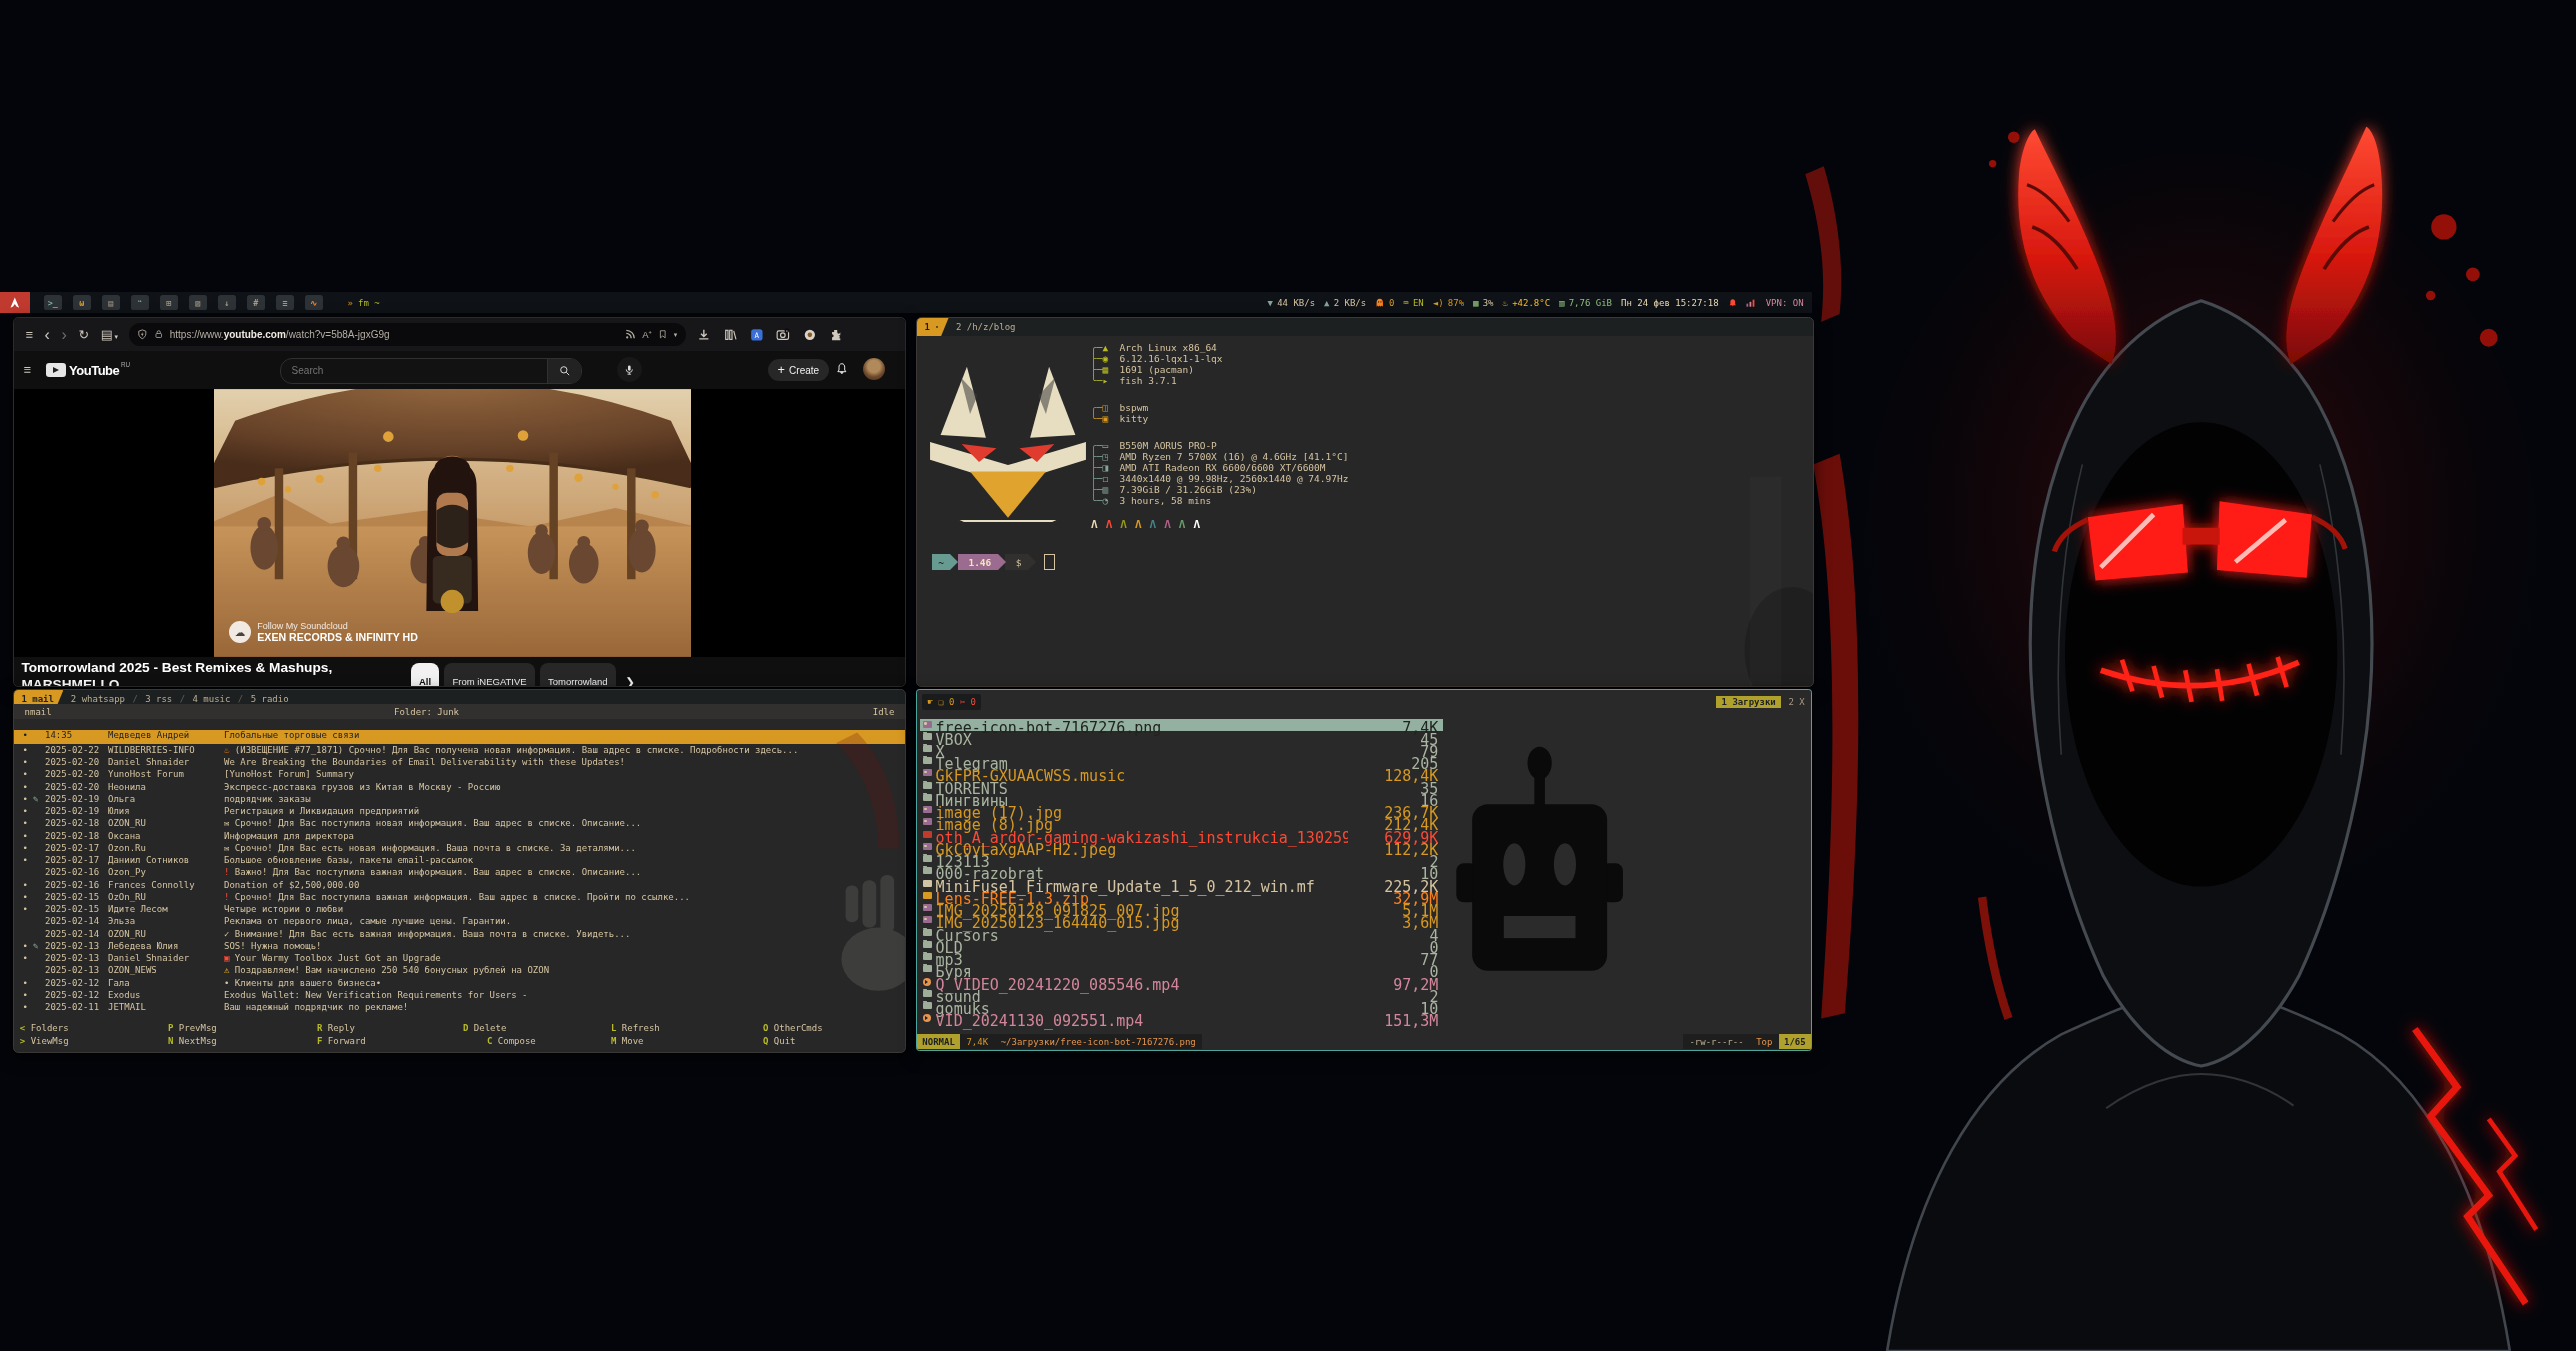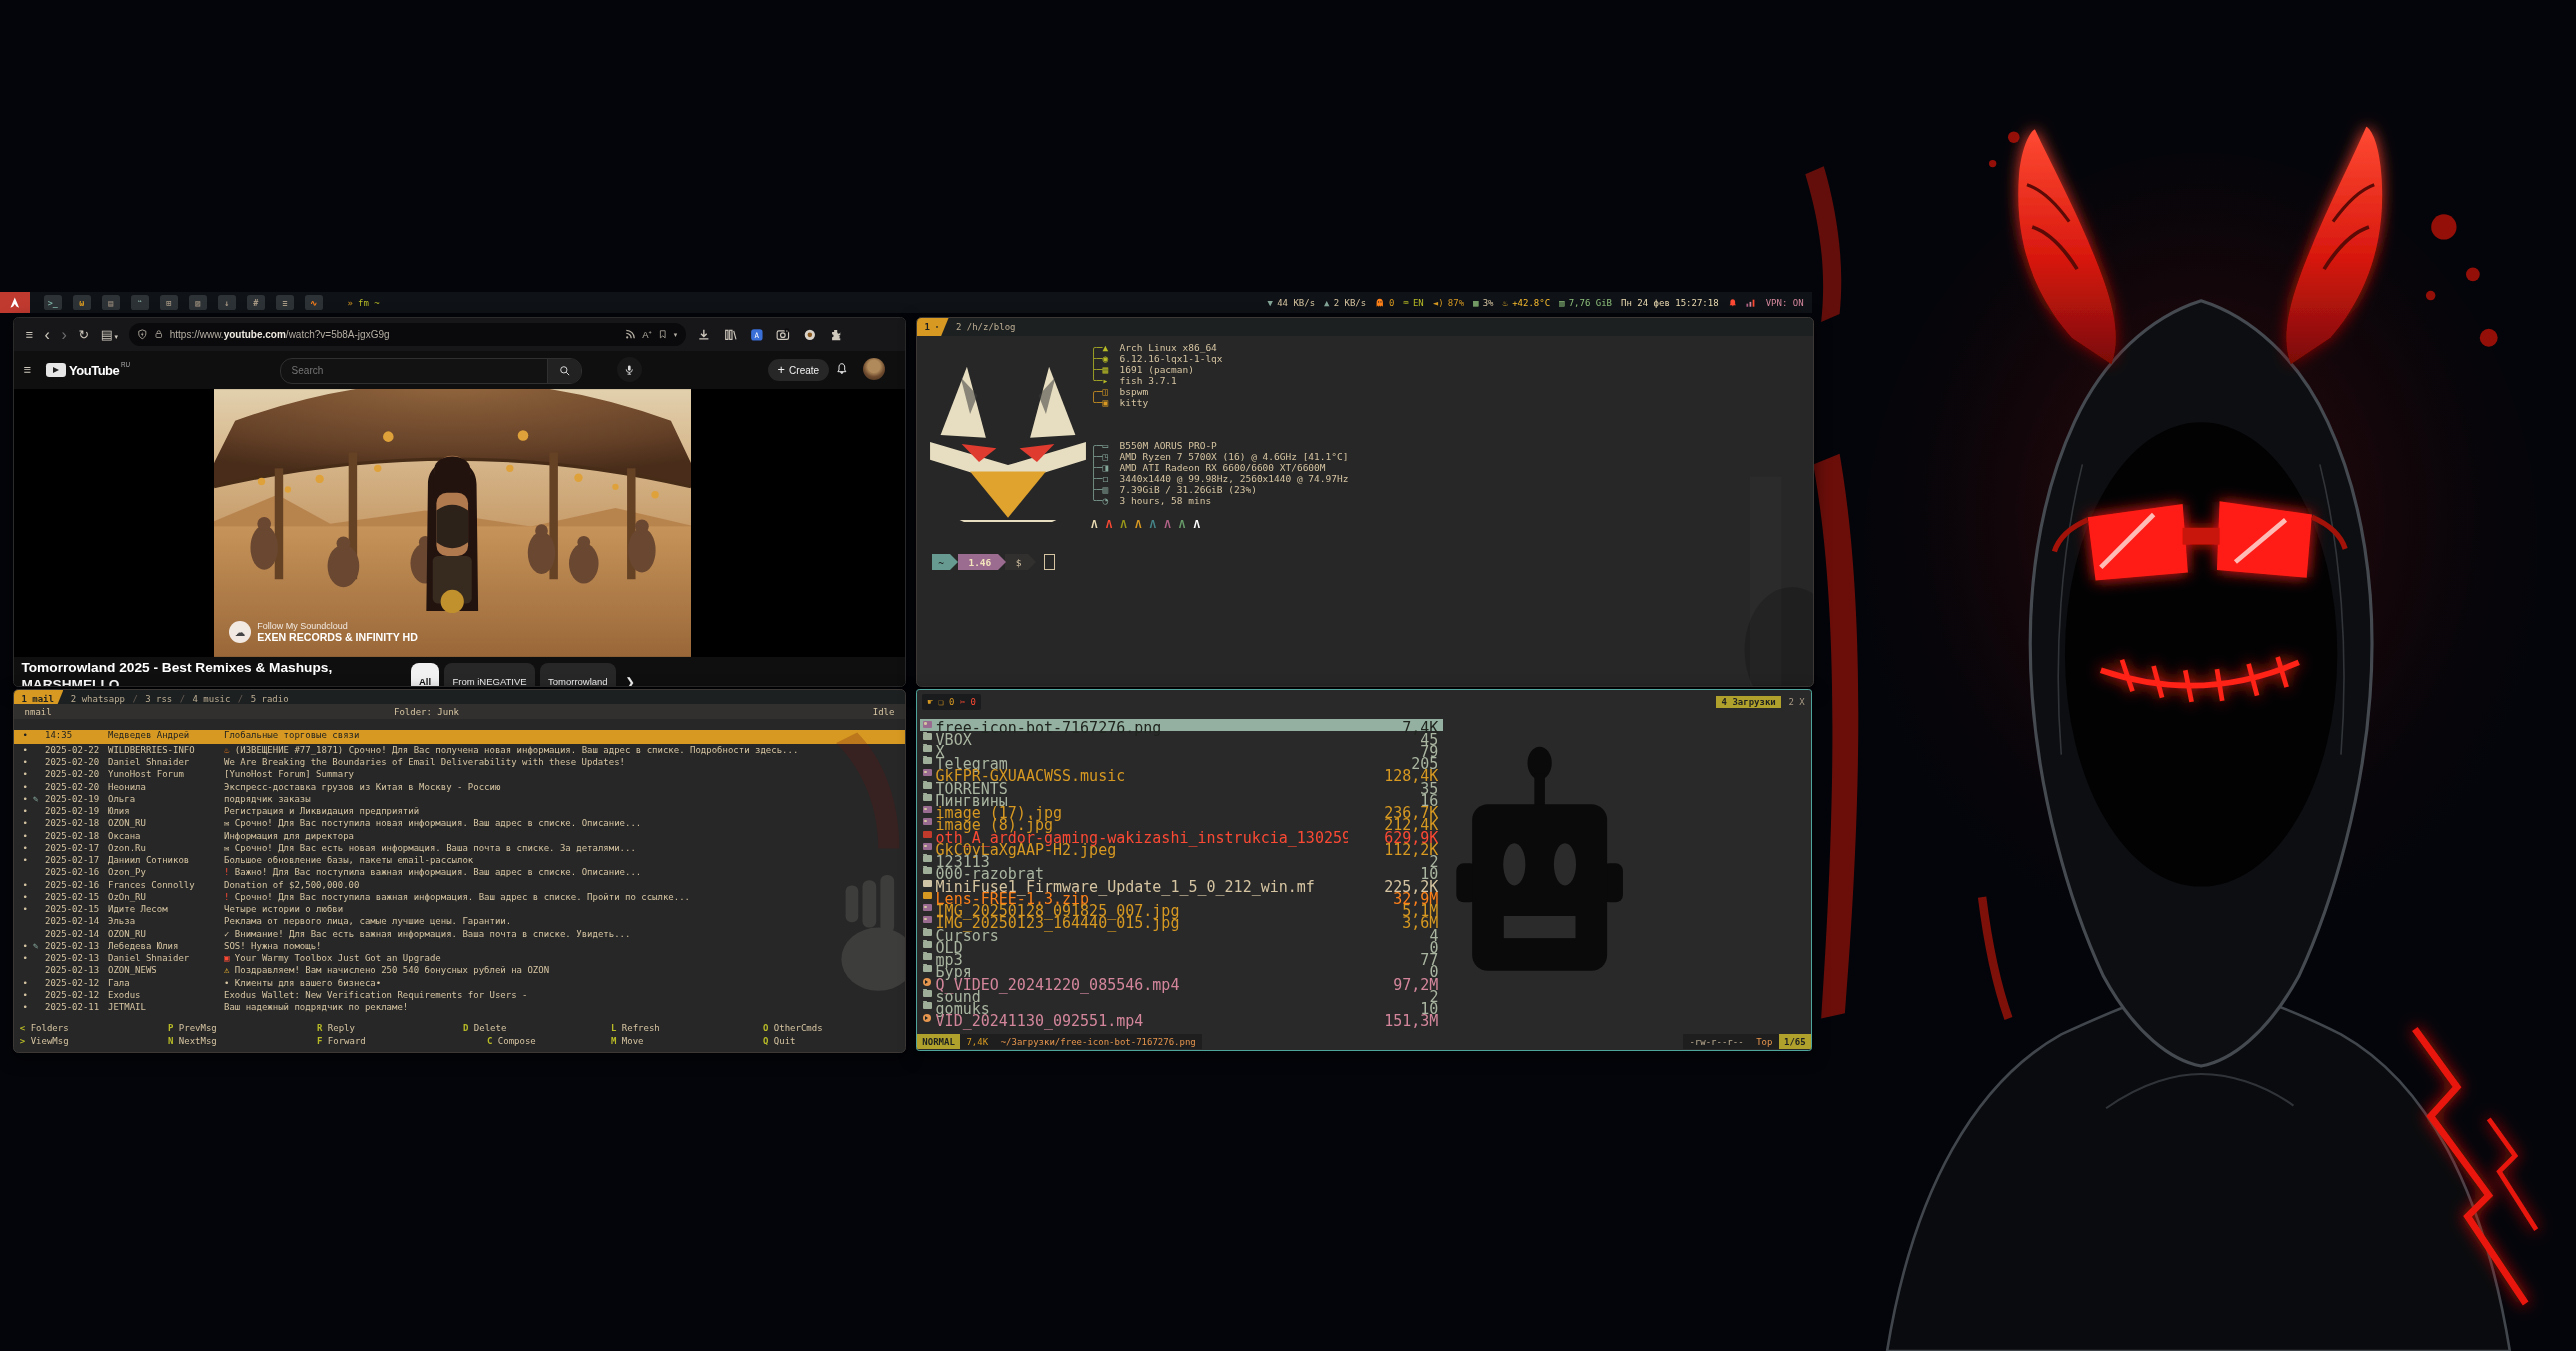--- a/index.html
+++ b/index.html
@@ -506,21 +506,21 @@
       <polygon points="58,296 242,296 150,340" fill="#e7ddc0"></polygon>
     </svg>
   </div>
   <div id="fetch-info">
       <div class="fgroup" style="top: 24px;">
         <div style="font-size: 9.5px; line-height: 11px; white-space: pre;"><span style="color: rgb(184, 187, 38);">╭─▲  </span><span style="color: rgb(213, 196, 161);">Arch Linux x86_64</span></div>
         <div style="font-size: 9.5px; line-height: 11px; white-space: pre;"><span style="color: rgb(184, 187, 38);">├─◉  </span><span style="color: rgb(213, 196, 161);">6.12.16-lqx1-1-lqx</span></div>
         <div style="font-size: 9.5px; line-height: 11px; white-space: pre;"><span style="color: rgb(184, 187, 38);">├─▦  </span><span style="color: rgb(213, 196, 161);">1691 (pacman)</span></div>
         <div style="font-size: 9.5px; line-height: 11px; white-space: pre;"><span style="color: rgb(184, 187, 38);">╰─▸  </span><span style="color: rgb(213, 196, 161);">fish 3.7.1</span></div>
       </div>
-      <div class="fgroup" style="top: 68px; text-align: center;">
+      <div class="fgroup" style="top: 84px; text-align: center;">
         <div style="font-size: 9.5px; line-height: 11px; white-space: pre;"><span style="color: rgb(215, 153, 33);">╭─◫  </span><span style="color: rgb(213, 196, 161);">bspwm</span></div>
         <div style="font-size: 9.5px; line-height: 11px; white-space: pre;"><span style="color: rgb(215, 153, 33);">╰─▣  </span><span style="color: rgb(213, 196, 161);">kitty</span></div>
       </div>
       <div class="fgroup" style="top: 122px;">
         <div style="font-size: 9.5px; line-height: 11px; white-space: pre;"><span style="color: rgb(131, 165, 152);">╭─▭  </span><span style="color: rgb(213, 196, 161);">B550M AORUS PRO-P</span></div>
         <div style="font-size: 9.5px; line-height: 11px; white-space: pre;"><span style="color: rgb(131, 165, 152);">├─◳  </span><span style="color: rgb(213, 196, 161);">AMD Ryzen 7 5700X (16) @ 4.6GHz [41.1°C]</span></div>
         <div style="font-size: 9.5px; line-height: 11px; white-space: pre;"><span style="color: rgb(131, 165, 152);">├─◨  </span><span style="color: rgb(213, 196, 161);">AMD ATI Radeon RX 6600/6600 XT/6600M</span></div>
         <div style="font-size: 9.5px; line-height: 11px; white-space: pre;"><span style="color: rgb(131, 165, 152);">├─◻  </span><span style="color: rgb(213, 196, 161);">3440x1440 @ 99.98Hz, 2560x1440 @ 74.97Hz</span></div>
         <div style="font-size: 9.5px; line-height: 11px; white-space: pre;"><span style="color: rgb(131, 165, 152);">├─▥  </span><span style="color: rgb(213, 196, 161);">7.39GiB / 31.26GiB (23%)</span></div>
         <div style="font-size: 9.5px; line-height: 11px; white-space: pre;"><span style="color: rgb(131, 165, 152);">╰─◔  </span><span style="color: rgb(213, 196, 161);">3 hours, 58 mins</span></div>
@@ -738,21 +738,21 @@
 
 <div class="abs window" id="vifm">
   <div id="vifm-top">
     <span style="color:#d79921">☛</span>
     <span style="color:#d79921">❏</span>
     <span style="color:#d79921">0</span>
     <span style="color:#fb4934">✂</span>
     <span style="color:#fb4934">0</span>
   </div>
   <div id="vifm-tabs">
-    <span id="vtab1">4 Загрузки</span>
+    <span id="vtab1">1 Загрузки</span>
     <span id="vtab2">2 X</span>
   </div>
   <div id="vifm-list">
       <div class="frow sel" style="top: 28.5px;">
         <span class="fic image"></span>
         <span class="nm" style="color: rgb(32, 36, 31);">free-icon-bot-7167276.png</span>
         <span class="sz" style="color: rgb(32, 36, 31);">7,4K</span>
       </div>
       <div class="frow" style="top: 41px;">
         <span class="fic folder"></span>

